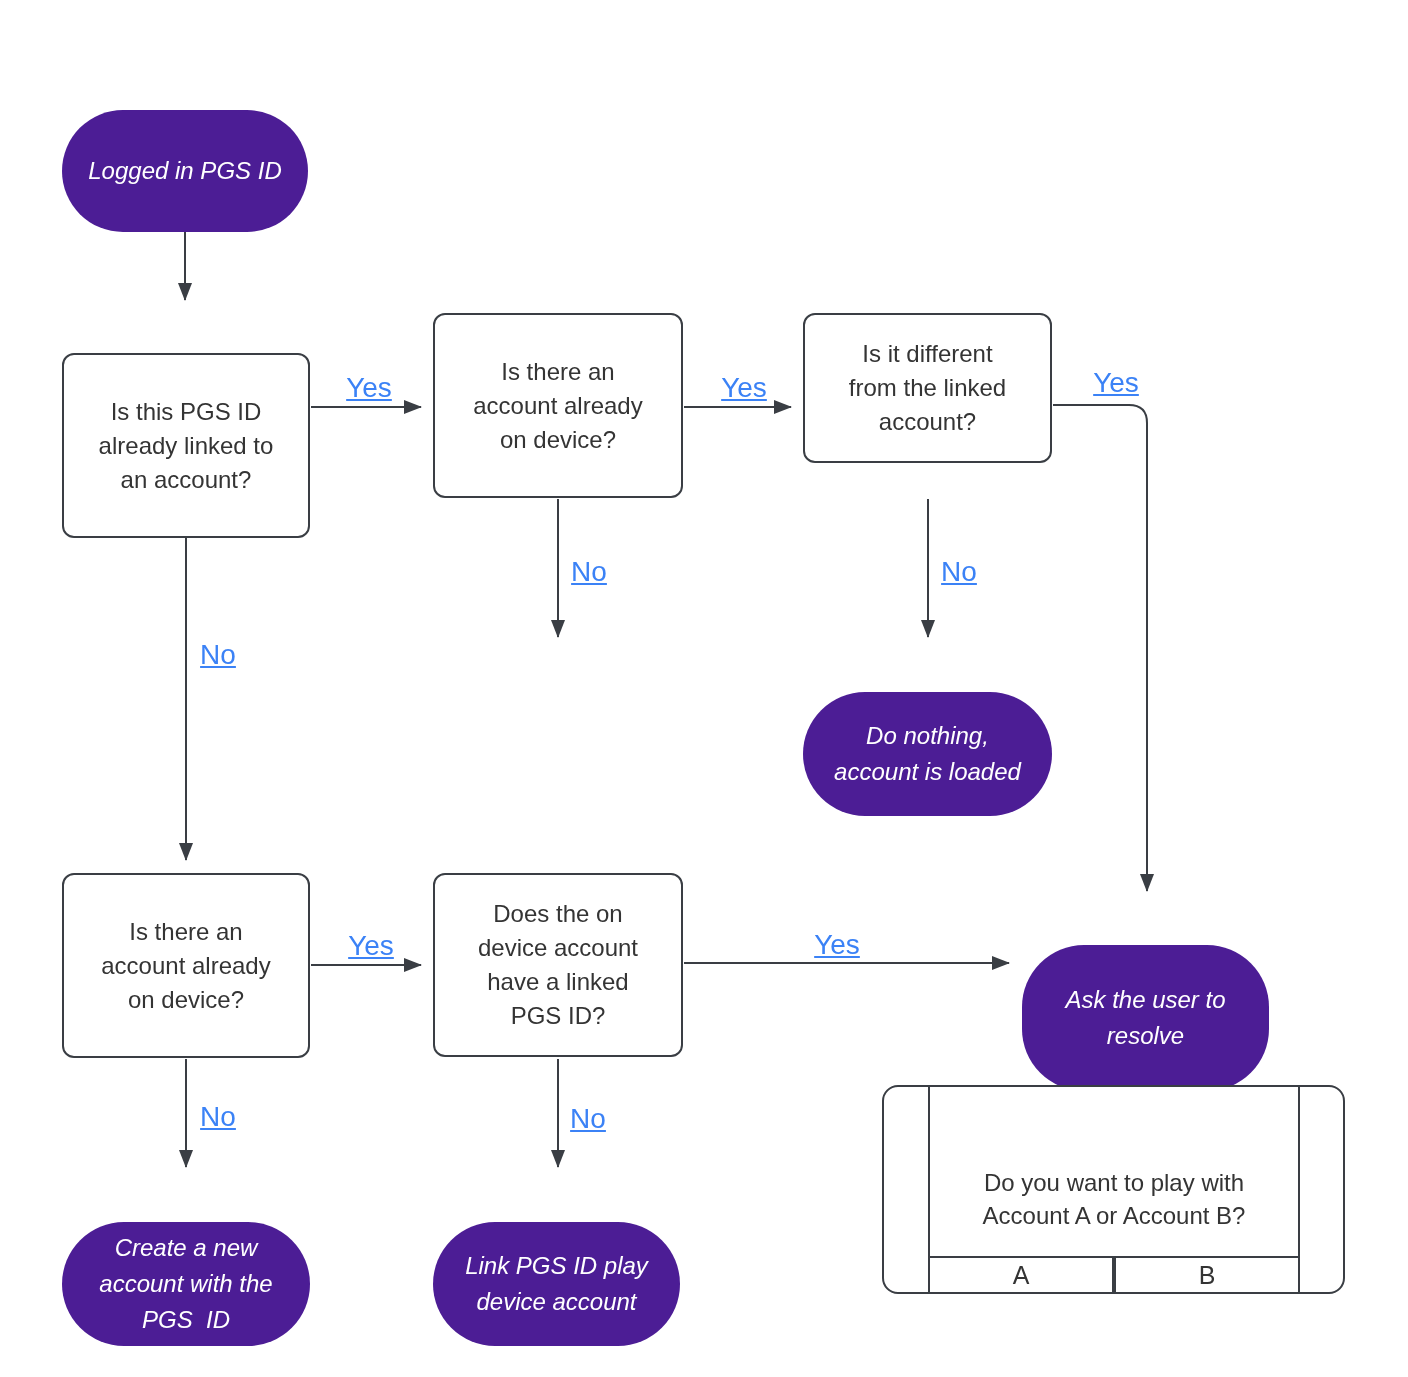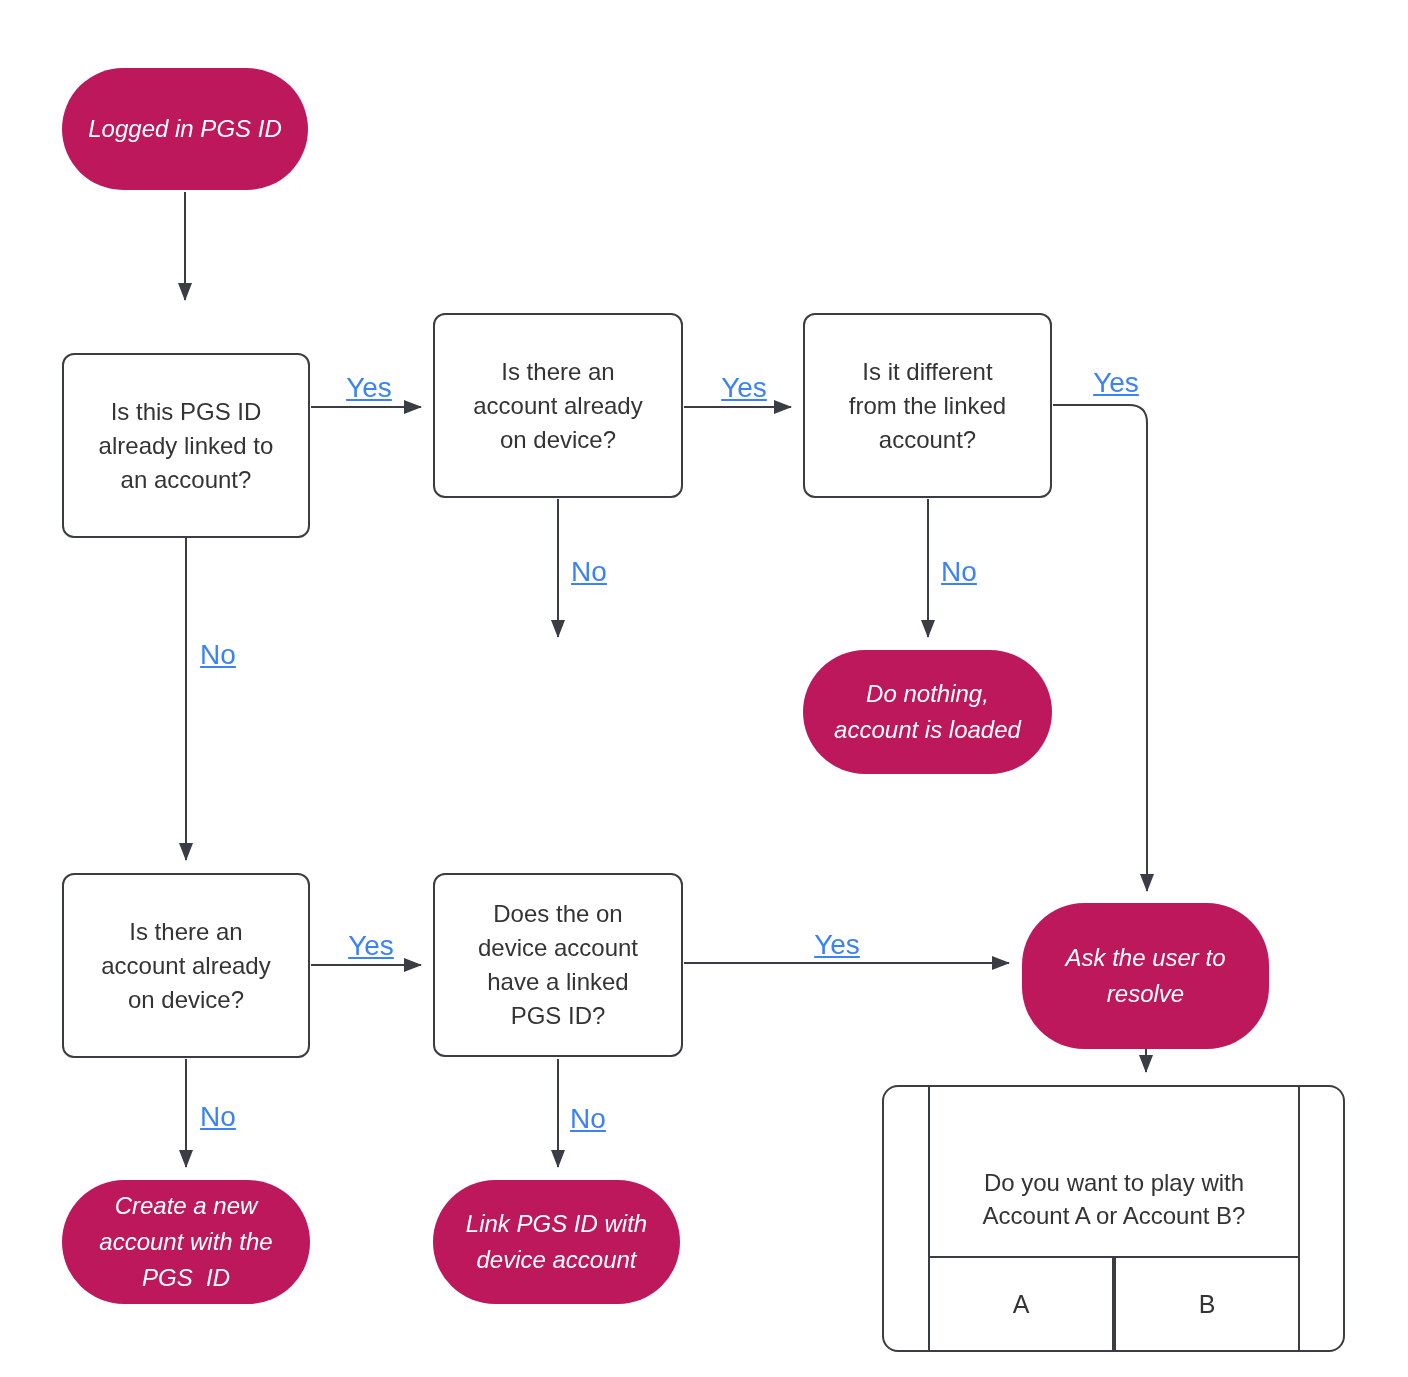--- a/index.html
+++ b/index.html
@@ -30,39 +30,40 @@
     font-size: 24px;
     line-height: 34px;
   }
   .decision {
     background: #ffffff;
     border: 2px solid #3a3e44;
     border-radius: 12px;
     color: #343434;
   }
   .pill {
-    background: #be185d;
+    background: #4c1d95;
     border-radius: 62px;
     color: #ffffff;
     font-style: italic;
+    margin-top: 42px;
   }
   .pill .label { line-height: 36px; }
   .edge-label {
     position: absolute;
     transform: translate(-50%, -50%);
     font-size: 28px;
     color: #3b82f6;
     white-space: nowrap;
     text-decoration: underline;
   }
   
   .dialog {
     position: absolute;
     left: 882px; top: 1085px;
-    width: 463px; height: 267px;
+    width: 463px; height: 209px;
     box-sizing: border-box;
     background: #ffffff;
     border: 2px solid #3a3e44;
     border-radius: 16px;
   }
   .dialog .bezel-line {
     position: absolute;
     top: 0; bottom: 0;
     width: 2px;
     background: #3a3e44;
@@ -144,21 +145,21 @@
 already linked to
 an account?</span>
   </div>
 
   <div class="node decision" style="left:433px; top:313px; width:250px; height:185px;">
     <span class="label">Is there an
 account already
 on device?</span>
   </div>
 
-  <div class="node decision" style="left:803px; top:313px; width:249px; height:185px;">
+  <div class="node decision" style="left:803px; top:313px; width:249px; height:150px;">
     <span class="label">Is it different
 from the linked
 account?</span>
   </div>
 
 
   <div class="node pill" style="left:803px; top:650px; width:249px; height:124px;">
     <span class="label">Do nothing,
 account is loaded</span>
   </div>
@@ -181,21 +182,21 @@
 resolve</span>
   </div>
 
   <div class="node pill" style="left:62px; top:1180px; width:248px; height:124px;">
     <span class="label">Create a new
 account with the
 PGS  ID</span>
   </div>
 
   <div class="node pill" style="left:433px; top:1180px; width:247px; height:124px;">
-    <span class="label">Link PGS ID with
+    <span class="label">Link PGS ID play
 device account</span>
   </div>
 
   <div class="edge-label" style="left:369px; top:388px;">Yes</div>
   <div class="edge-label" style="left:744px; top:388px;">Yes</div>
   <div class="edge-label" style="left:1116px; top:383px;">Yes</div>
   <div class="edge-label" style="left:589px; top:572px;">No</div>
   <div class="edge-label" style="left:959px; top:572px;">No</div>
   <div class="edge-label" style="left:218px; top:655px;">No</div>
   <div class="edge-label" style="left:371px; top:946px;">Yes</div>

